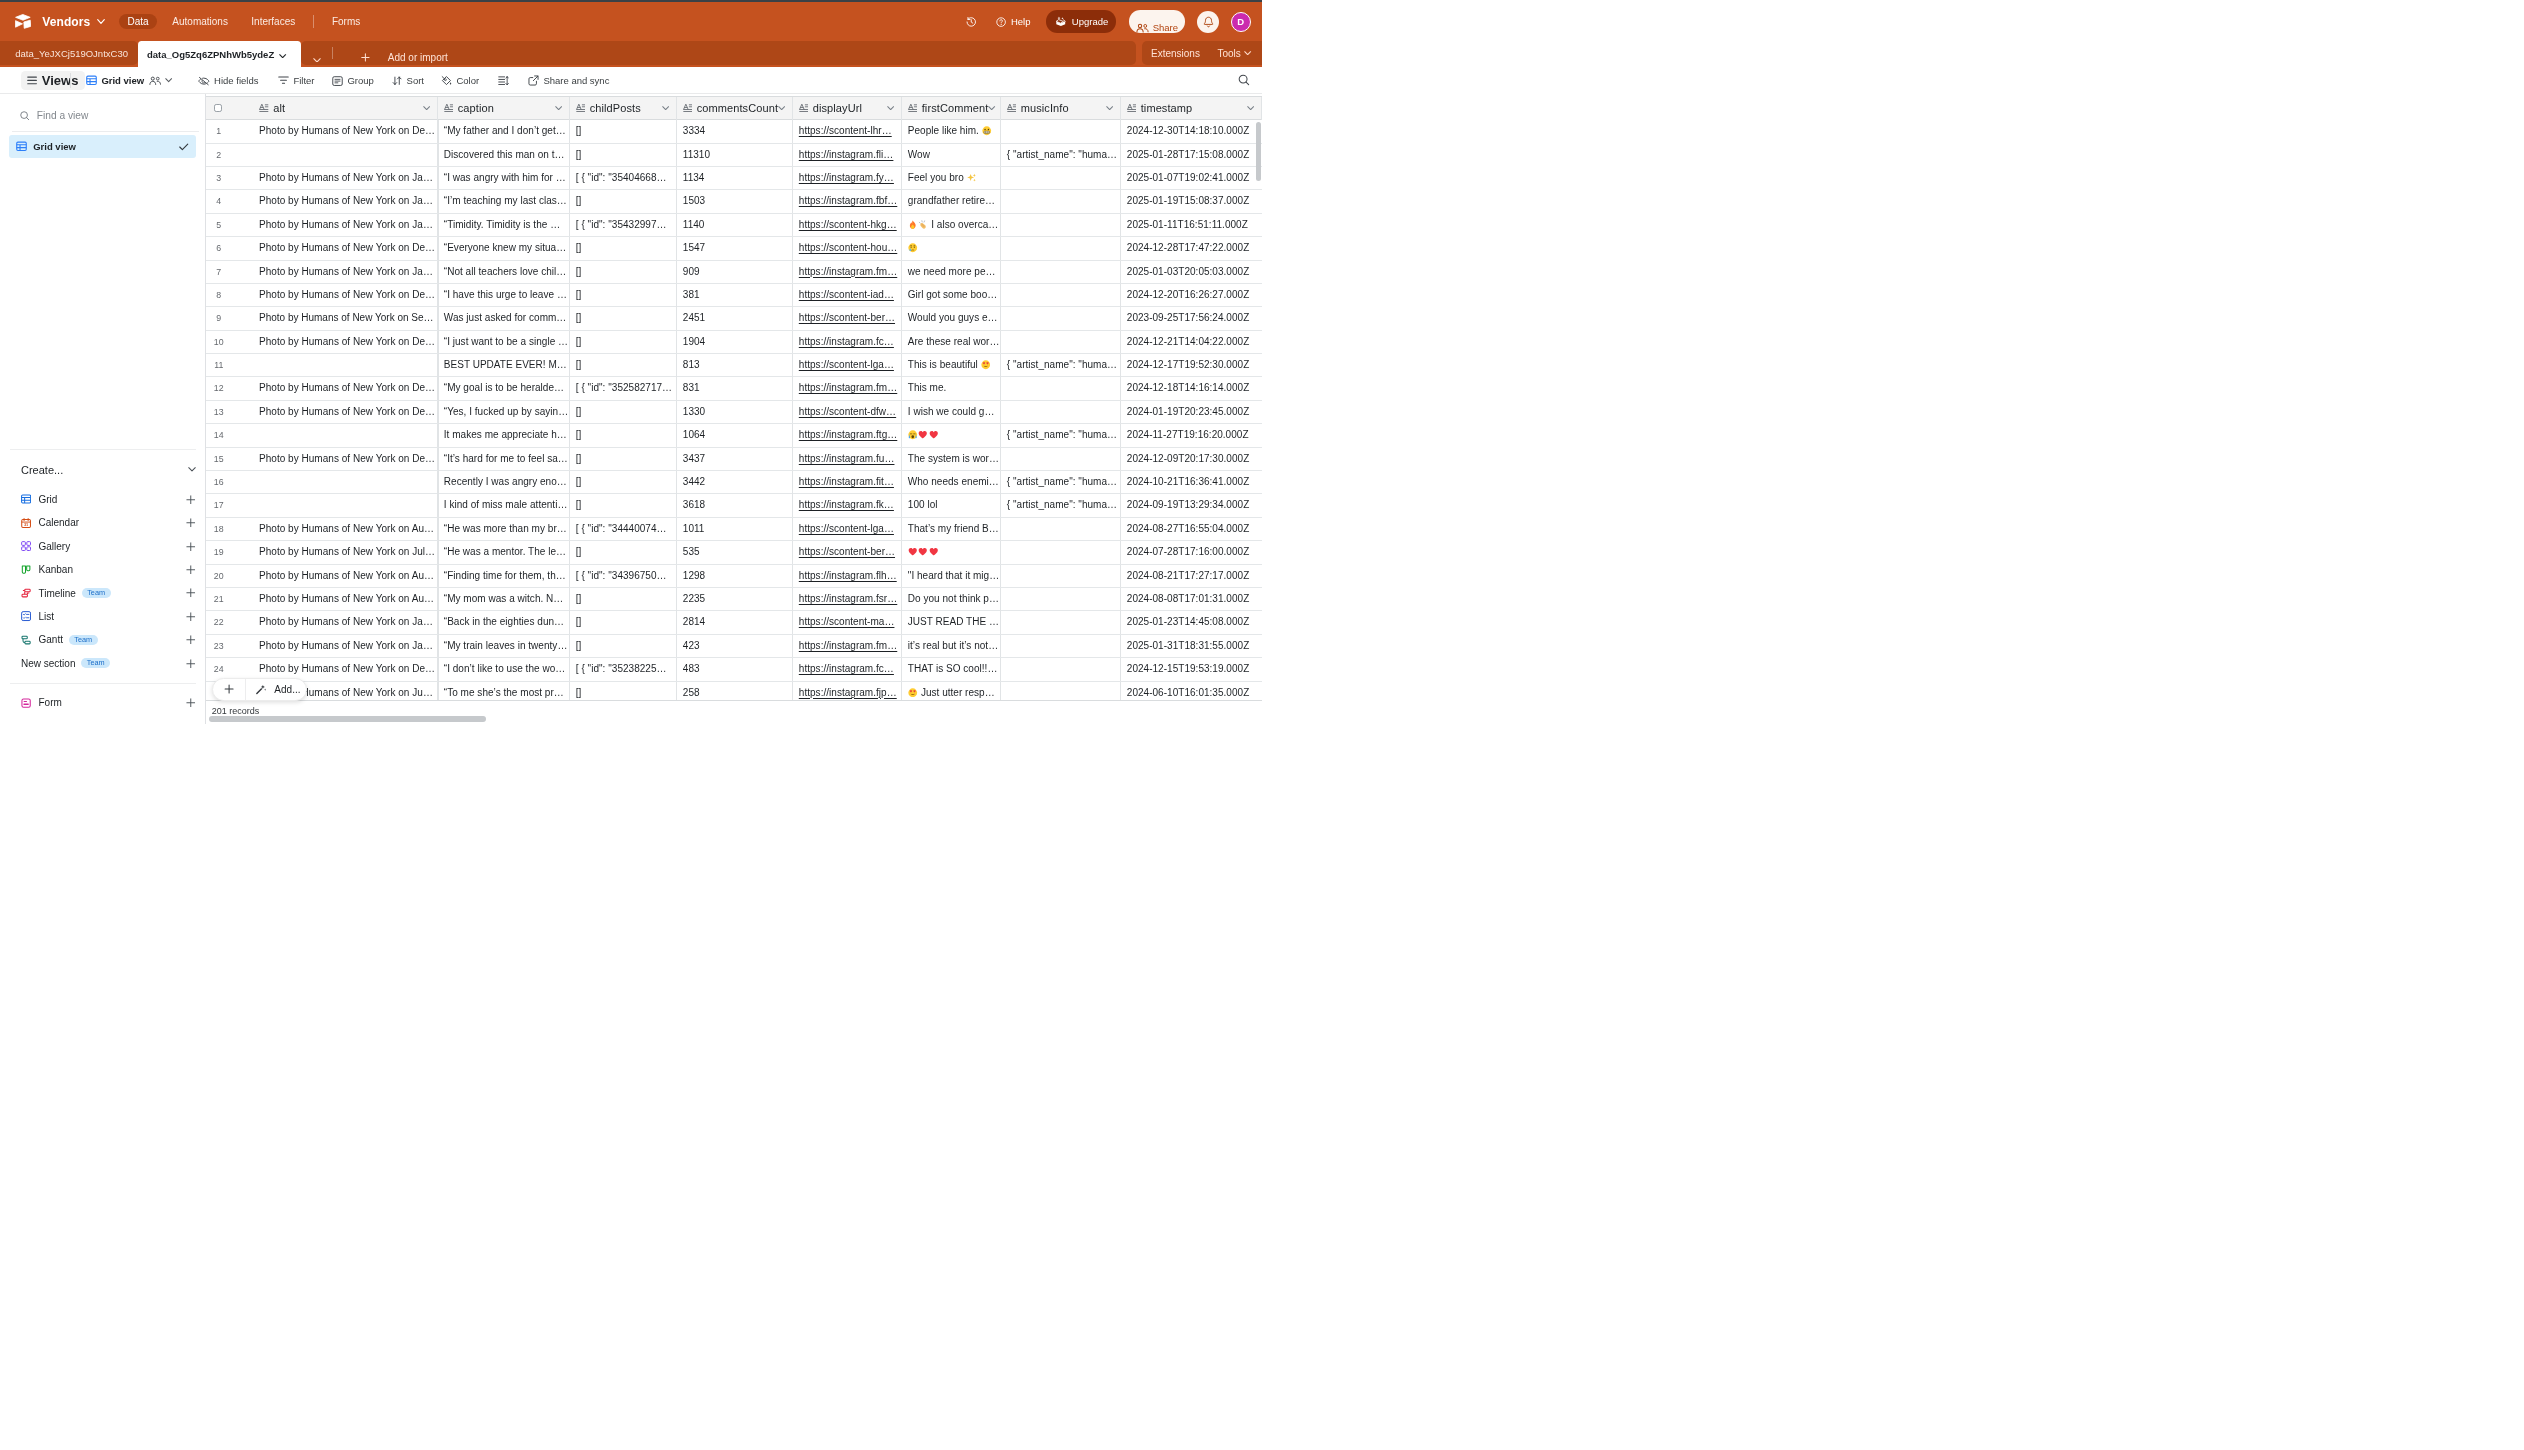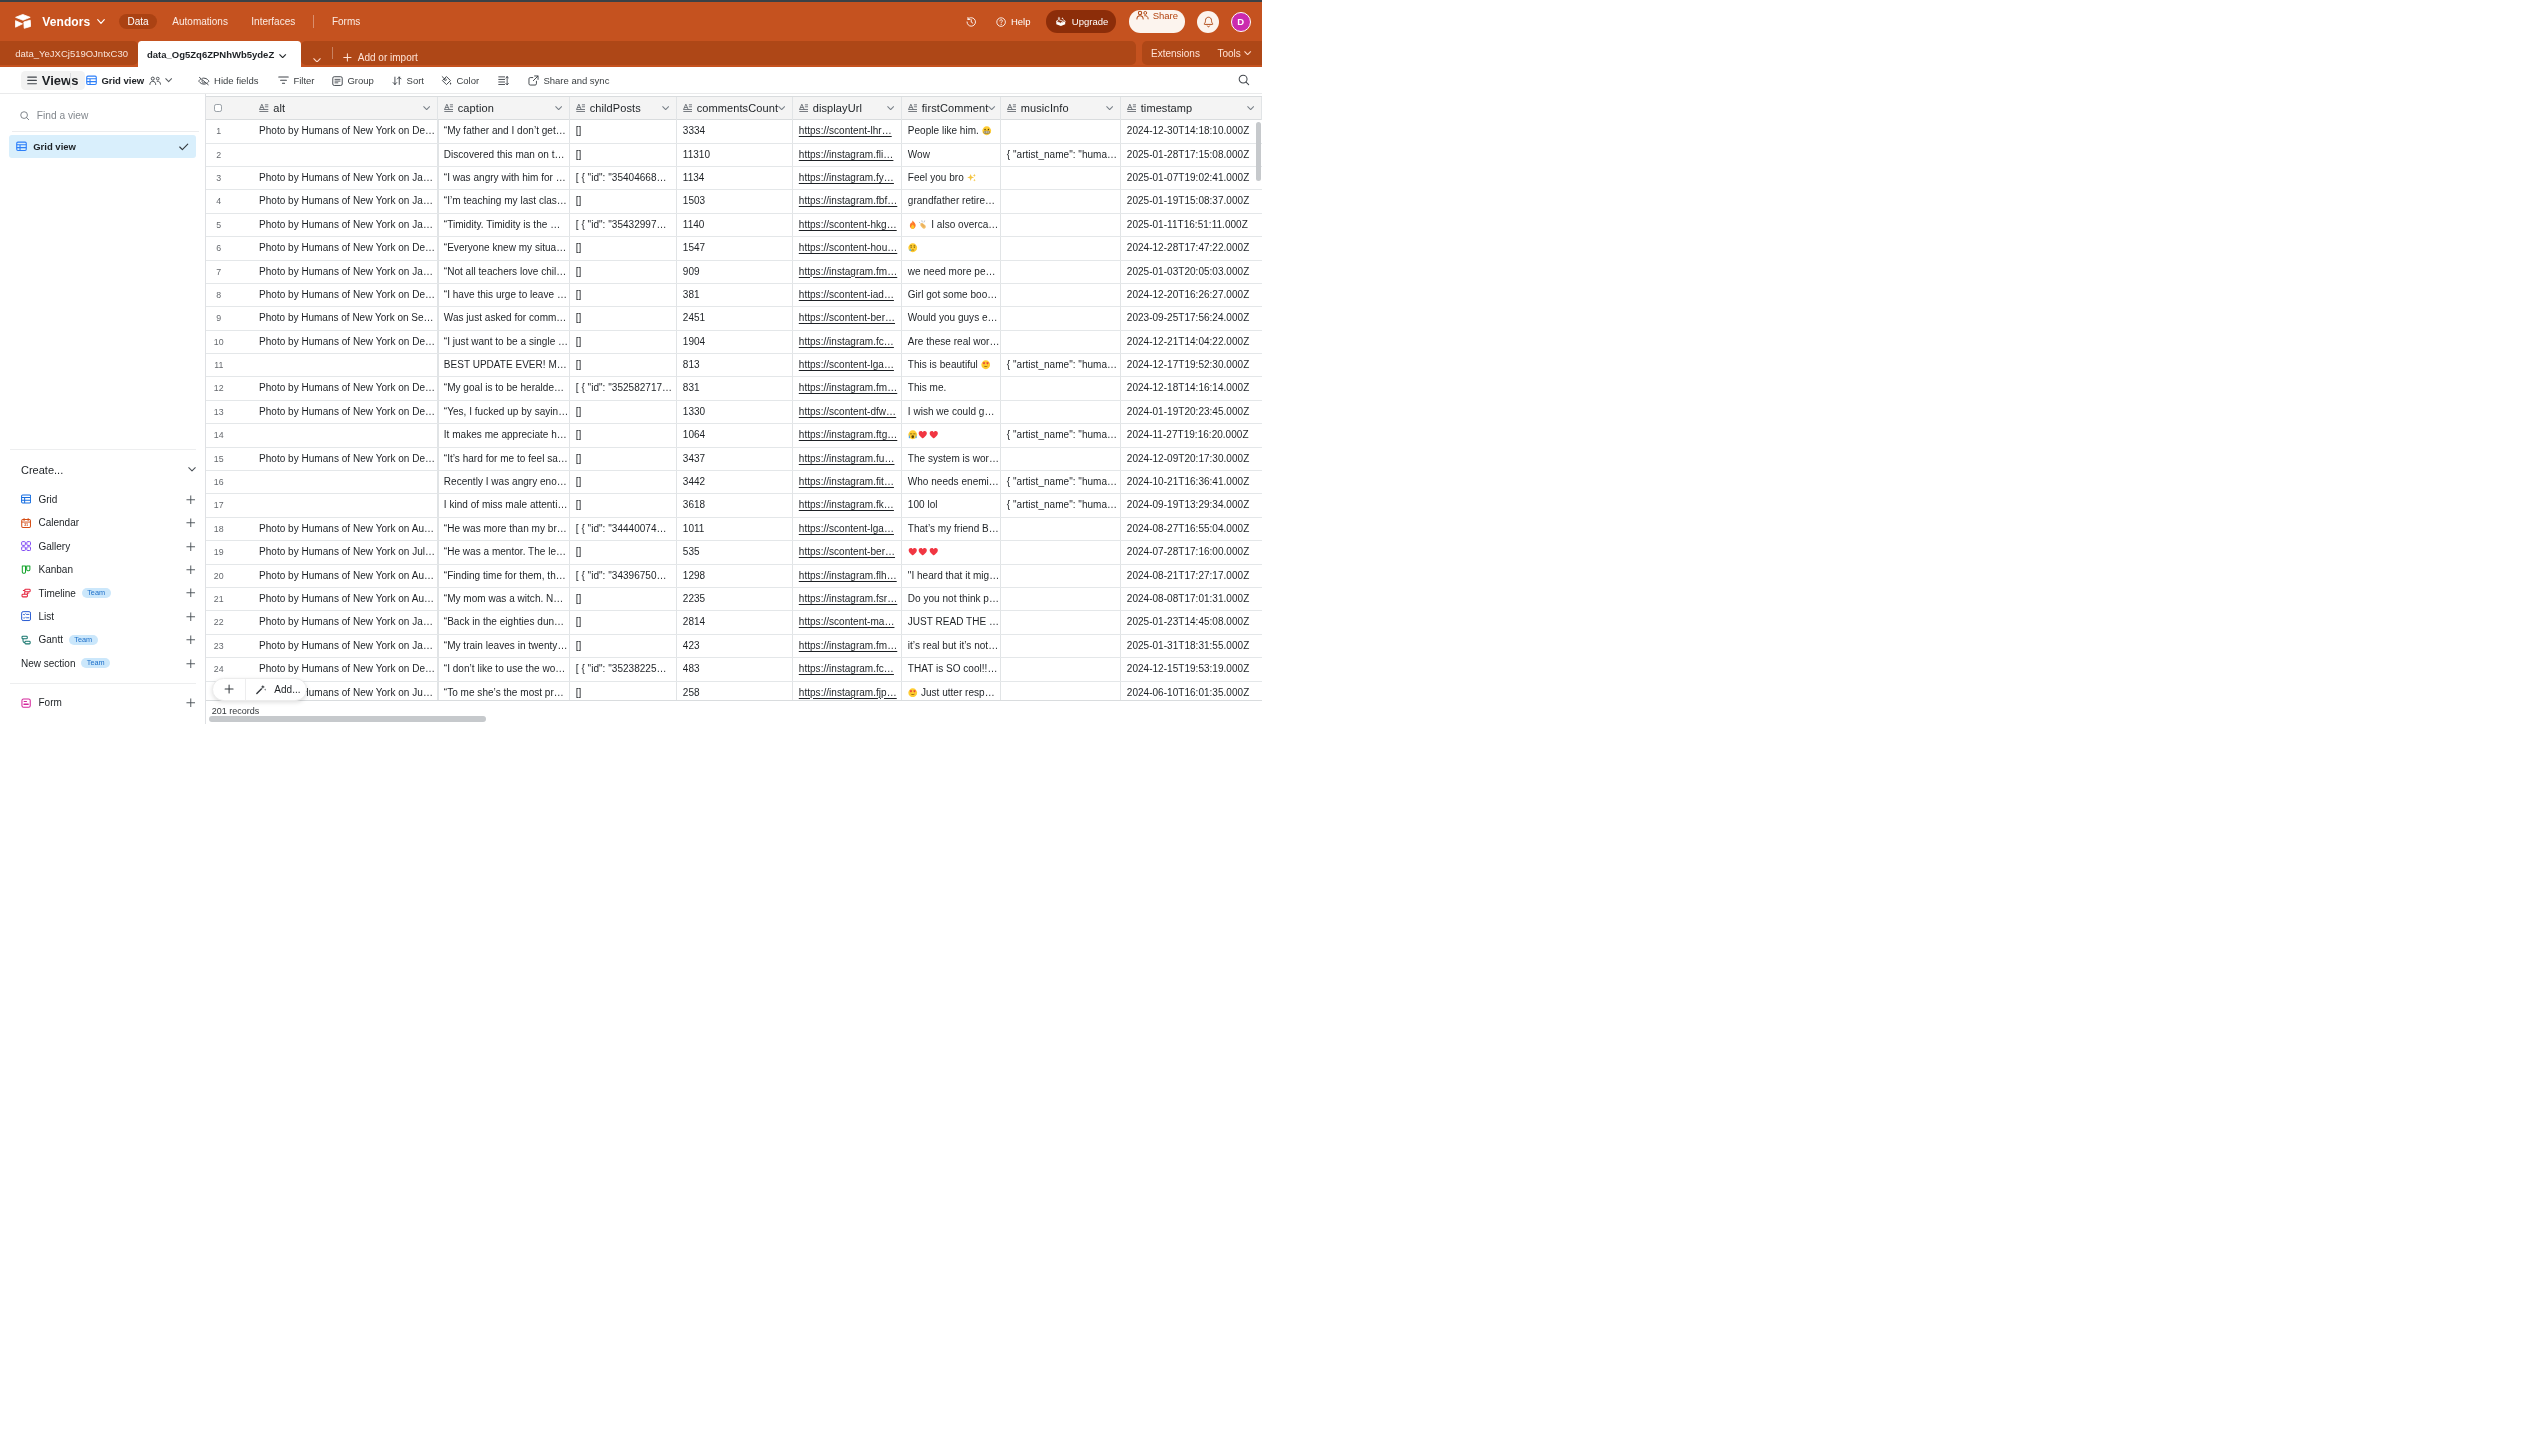--- a/index.html
+++ b/index.html
@@ -11,34 +11,34 @@
 .appbar .vchev{margin-left:6.6px;display:flex;align-items:center}
 .nav{display:flex;align-items:center;font-size:10px;margin-left:0}
 .nav .pill{background:var(--pillbg);border-radius:8px;padding:2.2px 8.4px;font-weight:500}
 .nav a{color:#FBEBE3;margin-left:0;font-weight:400}
 .nav .sp{width:27px}
 .navsep{width:0.7px;height:12.4px;background:rgba(255,255,255,.35);margin:0 0}
 .abright{position:absolute;right:0;top:0;height:100%;display:flex;align-items:center}
 .hist{display:flex;align-items:center}
 .helpg{display:flex;align-items:center;gap:4.4px;font-size:9.5px;color:#fff}
 .upgpill{display:flex;align-items:center;gap:4.4px;background:var(--upg);border-radius:11.3px;height:22.6px;padding:0 8px;font-size:9.5px;font-weight:500;color:#fff}
-.sharepill{display:flex;align-items:flex-start;gap:3.7px;background:var(--warm);border-radius:11.3px;height:22.6px;padding:0 7.3px;font-size:9.5px;font-weight:500;color:var(--oTxt)}
+.sharepill{display:flex;align-items:flex-end;gap:3.7px;background:var(--warm);border-radius:11.3px;height:22.6px;padding:0 7.3px;font-size:9.5px;font-weight:500;color:var(--oTxt)}
 .bellc{width:22px;height:22px;border-radius:50%;background:var(--warm);display:flex;align-items:center;justify-content:center}
 .avatar{width:20px;height:20px;flex:none;border-radius:50%;background:#CB2BAE;border:1.1px solid #fff;display:flex;align-items:center;justify-content:center;font-size:9.5px;font-weight:700;color:#fff}
 
 .tabbar{height:26px;background:var(--o1);position:relative}
 .tb-a{position:absolute;left:0;top:0;width:138px;height:24px;background:var(--o2);border-radius:0 5.1px 5.1px 0}
 .tb-b{position:absolute;left:301px;top:0;width:835px;height:24px;background:var(--o2);border-radius:5.1px}
 .tb-right{position:absolute;left:1142px;right:0;top:0;height:24px;background:var(--o2);border-radius:5.1px 0 0 5.1px;display:flex;align-items:center;font-size:10px;color:#FFE3D6}
 .tab1{position:absolute;left:15.3px;top:0;height:24px;display:flex;align-items:center;font-size:9.5px;color:#F9E4DA}
 .atab{position:absolute;left:138px;top:0;width:163px;height:26px;background:#fff;border-radius:3.7px 3.7px 0 0;display:flex;align-items:center;padding-left:9px;font-size:9.5px;font-weight:700;color:#1D2125}
 .atab .tc{margin-left:5.1px;margin-top:1.5px}
 .tb-chev{position:absolute;left:313px;top:10px}
 .tb-sep{position:absolute;left:332px;top:5.8px;width:0.7px;height:12.4px;background:rgba(255,255,255,.32)}
-.addimp{position:absolute;left:343px;top:0;height:32px;display:flex;align-items:center;gap:6px;color:#FFE3D6;font-size:10px}
+.addimp{position:absolute;left:361px;top:0;height:32px;display:flex;align-items:center;gap:18px;color:#FFE3D6;font-size:10px}
 
 .toolbar{height:27px;background:#fff;border-bottom:0.7px solid #E9EAEB;position:relative;color:#3C4043}
 .vbtn{position:absolute;left:21px;top:4px;display:flex;align-items:center;gap:4.4px;background:#F2F2F2;border-radius:4.4px;height:18.6px;padding:0 6.2px;font-size:13px;font-weight:700;color:#202327}
 .tsep{position:absolute;left:70px;top:5.8px;width:0.7px;height:14.6px;background:#DCDEE0}
 .gvg{position:absolute;left:86px;top:0;height:27px;display:flex;align-items:center;gap:4.4px}
 .gvg .gvt{font-size:9.5px;font-weight:700;color:#202327}
 .titem{position:absolute;top:0;height:27px;display:flex;align-items:center;gap:4.4px;font-size:9.5px}
 .srch{position:absolute;right:12.4px;top:7.3px}
 
 .content{display:flex;height:630px}

